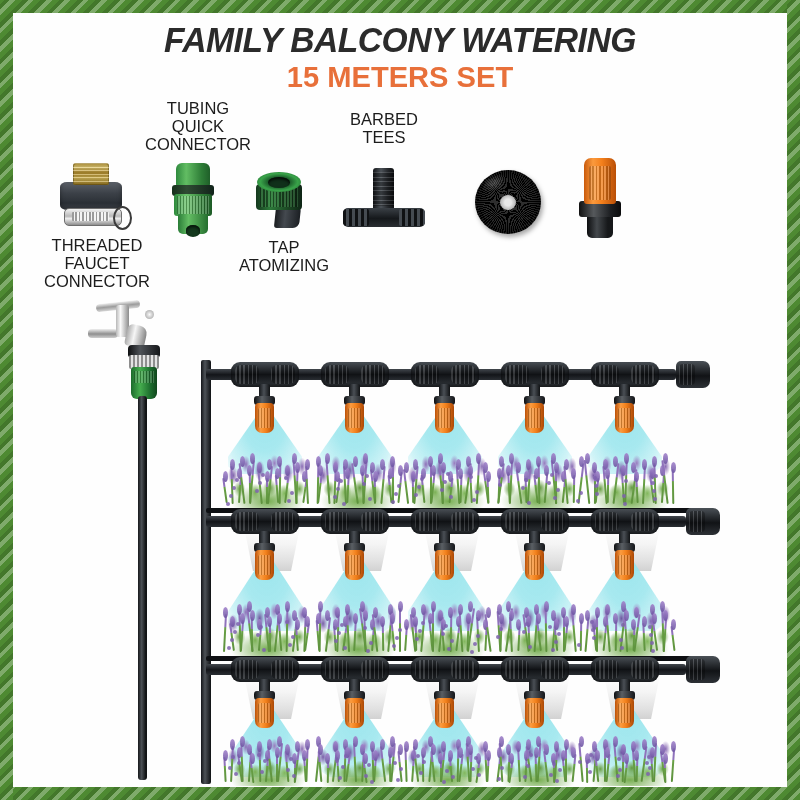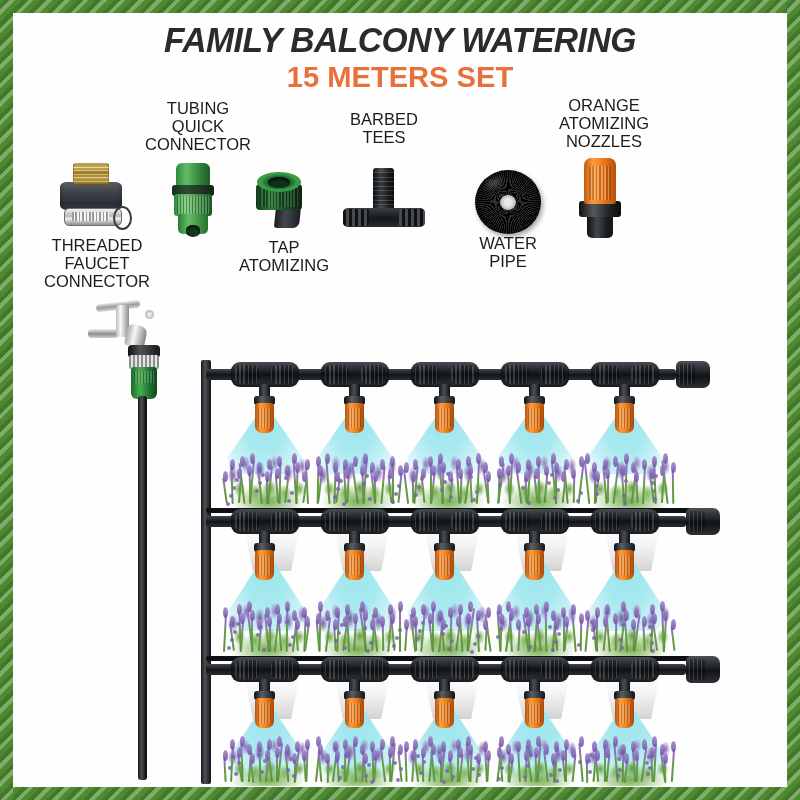--- a/index.html
+++ b/index.html
@@ -456,31 +456,26 @@
     <div class="tee-h"></div>
     <div class="tee-barbL"></div>
     <div class="tee-barbR"></div>
   </div>
   <div class="plabel" style="left:322px;top:110px;width:124px;">BARBED
 TEES</div>
 
   <div class="part" style="left:475px;top:170px;width:66px;height:64px;">
     <div class="coil"></div>
   </div>
-  <div class="plabel" style="left:442px;top:234px;width:132px;">WATER
-PIPE</div>
 
   <div class="part" style="left:576px;top:158px;width:50px;height:82px;">
     <div class="noz-base"></div>
     <div class="noz-collar"></div>
     <div class="noz-top"></div>
   </div>
-  <div class="plabel" style="left:534px;top:96px;width:140px;">ORANGE
-ATOMIZING
-NOZZLES</div>
 
   <div>
     <div class="faucet-spout"></div>
     <div class="faucet-handleL"></div>
     <div class="faucet-handleR"></div>
     <div class="faucet-stem"></div>
     <div class="faucet-neck"></div>
     <div class="conn-black"></div>
     <div class="conn-steel"></div>
     <div class="conn-green"></div>

